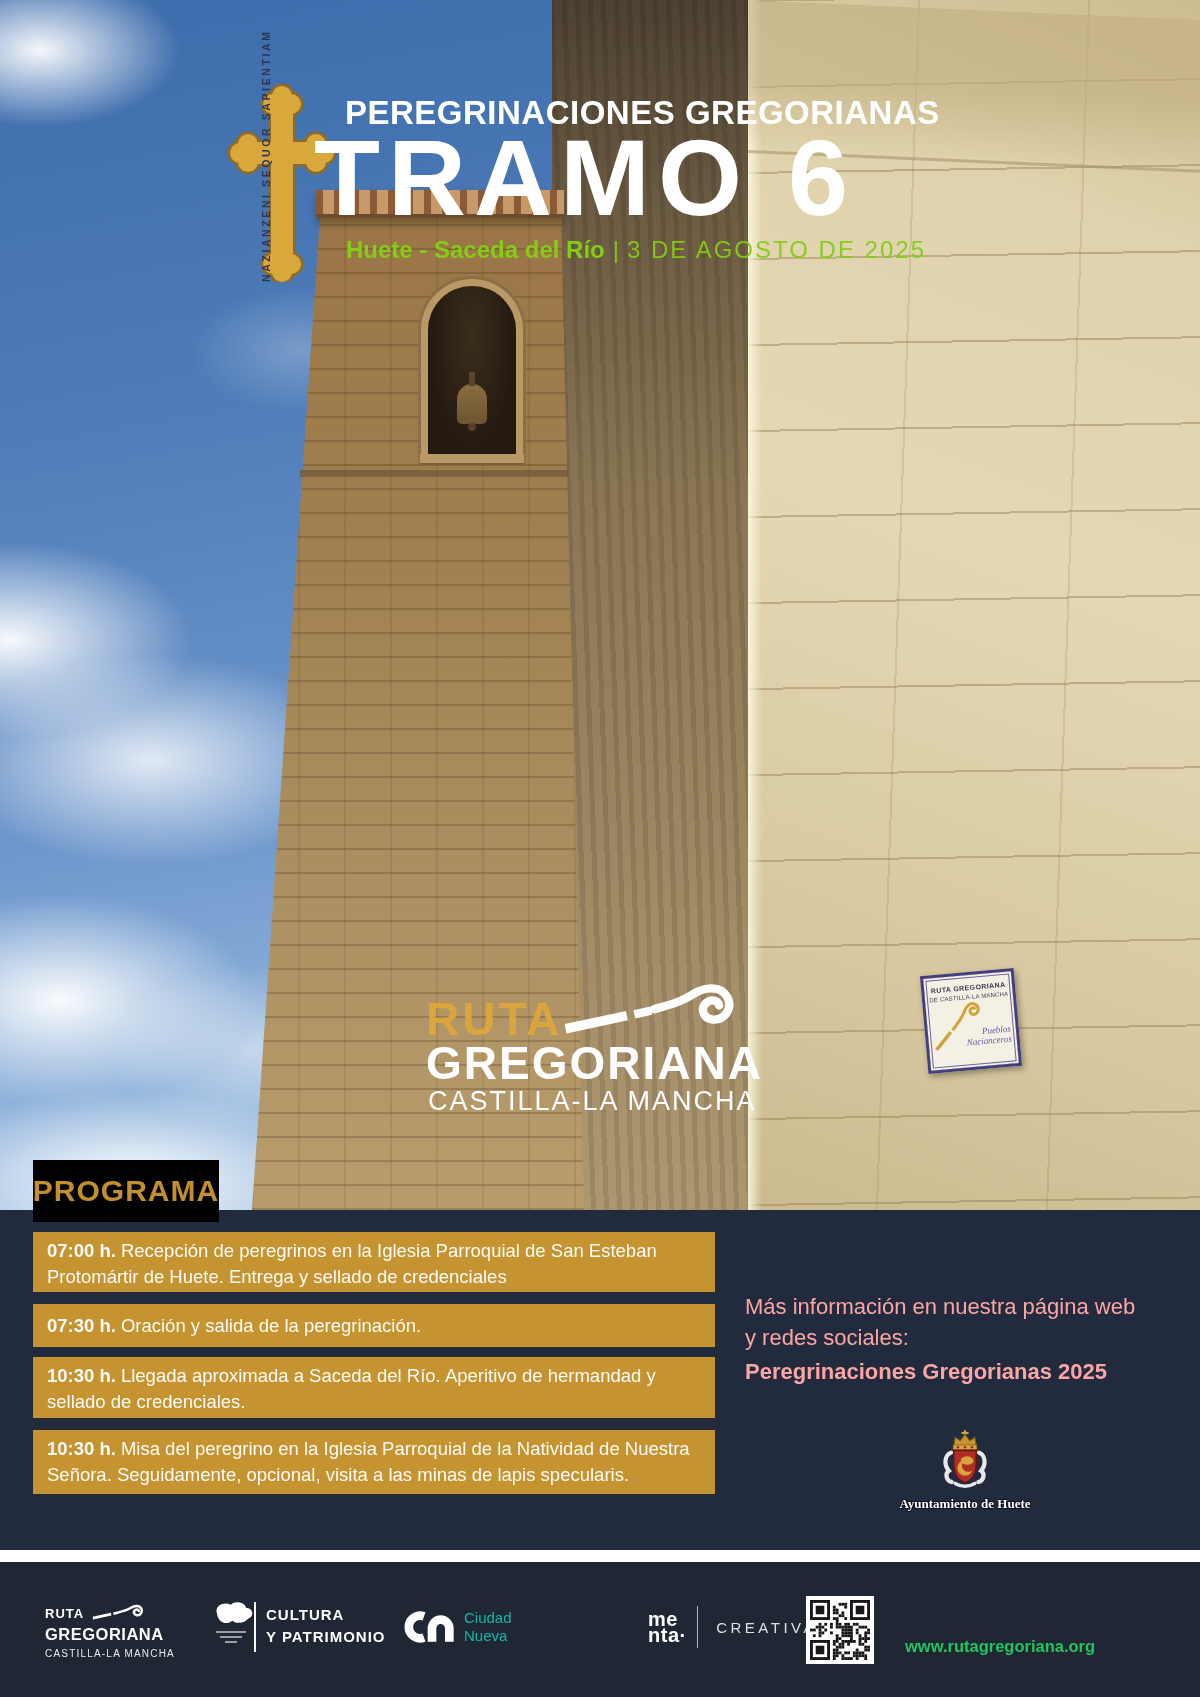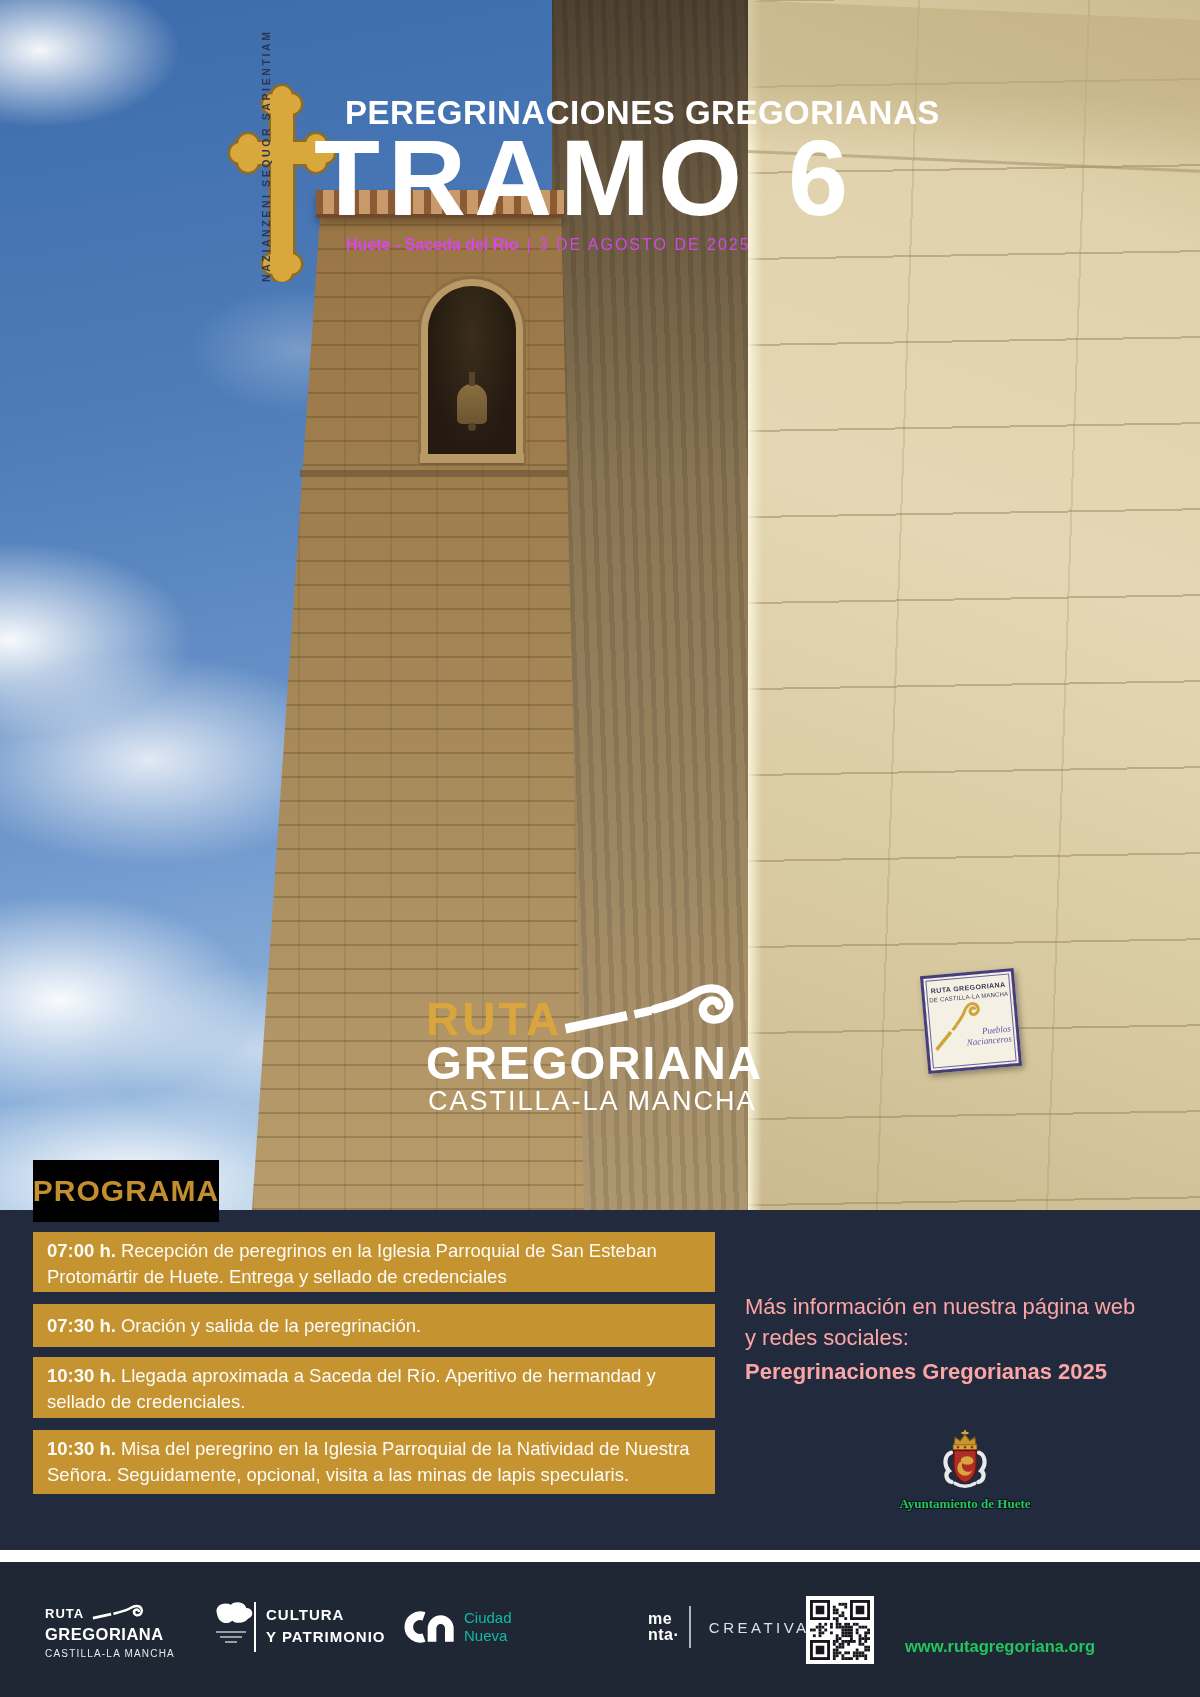--- a/index.html
+++ b/index.html
@@ -54,21 +54,21 @@
   .bell::after{content:"";position:absolute;left:50%;bottom:-7px;transform:translateX(-50%);
     width:8px;height:8px;border-radius:50%;background:#54412a;}
 
   
   .cross-svg{position:absolute;left:228px;top:84px;width:108px;height:198px;}
   .cross-motto{position:absolute;left:260px;top:94px;height:188px;
     writing-mode:vertical-rl;transform:rotate(180deg);
     font-size:10.5px;font-weight:bold;letter-spacing:2.6px;color:#2E3552;white-space:nowrap;}
   .kicker{position:absolute;left:345px;top:94px;font-size:33px;font-weight:bold;color:#fff;letter-spacing:.5px;}
   .title{position:absolute;left:314px;top:124px;font-size:108px;font-weight:bold;color:#ffffff;letter-spacing:8px;line-height:1;}
-  .subtitle{position:absolute;left:346px;top:236px;color:#d946ef;font-size:16px;white-space:nowrap;}
+  .subtitle{position:absolute;left:346px;top:236px;color:#84cc16;font-size:24px;white-space:nowrap;}
   .subtitle .route{font-weight:bold;}
   .subtitle .sep{margin:0 8px;font-weight:normal;opacity:.95;}
   .subtitle .date{font-weight:normal;letter-spacing:2px;opacity:.95;}
 
   
   .logo-ruta{position:absolute;left:426px;top:996px;font-size:46px;font-weight:bold;letter-spacing:3px;color:#D9A53C;line-height:1;}
   .logo-crozier{position:absolute;left:562px;top:972px;width:182px;height:80px;color:#fff;}
   .logo-greg{position:absolute;left:426px;top:1040px;font-size:46px;font-weight:bold;letter-spacing:2px;color:#fff;line-height:1;}
   .logo-region{position:absolute;left:428px;top:1088px;font-size:27px;letter-spacing:2px;color:#fff;line-height:1;}
 
@@ -93,42 +93,42 @@
   .bar1{top:1232px;height:60px;}
   .bar2{top:1304px;height:43px;padding-top:9px;}
   .bar3{top:1357px;height:61px;}
   .bar4{top:1430px;height:64px;}
   .info{position:absolute;left:745px;top:1291px;width:420px;color:#fca5a5;font-size:22px;line-height:31px;}
   .info .hl{font-weight:bold;margin-top:3px;}
 
   
   .crest{position:absolute;left:880px;top:1428px;width:170px;text-align:center;}
   .crest svg{display:block;margin:0 auto;}
-  .crest-label{margin-top:2px;font-family:"Liberation Serif",serif;font-weight:bold;font-size:13px;color:#22c55e;
+  .crest-label{margin-top:2px;font-family:"Liberation Serif",serif;font-weight:bold;font-size:13px;color:#ffffff;
     text-shadow:-1px -1px 0 #10131f,1px -1px 0 #10131f,-1px 1px 0 #10131f,1px 1px 0 #10131f;}
 
   
   .stripe{position:absolute;left:0;top:1550px;width:1200px;height:12px;background:#fff;}
   .footer{position:absolute;left:0;top:1562px;width:1200px;height:135px;background:#1F2735;}
   .f-ruta{position:absolute;left:45px;top:1601px;color:#fff;}
   .f-ruta-row1{display:flex;align-items:center;}
   .f-ruta-row1 span{font-size:13px;font-weight:bold;letter-spacing:1px;}
   .f-ruta-row1 svg{width:58px;height:24px;margin-left:6px;color:#fff;}
   .f-ruta-greg{font-size:16.5px;font-weight:bold;letter-spacing:.5px;margin-top:0px;}
   .f-ruta-region{font-size:10px;letter-spacing:1.2px;margin-top:4px;color:#E8EAEE;}
   .f-cultura{position:absolute;left:206px;top:1598px;}
   .f-cultura-blob{width:46px;height:30px;color:#fff;display:block;margin-left:4px;}
   .f-cultura-lines div{height:2px;background:rgba(255,255,255,.55);margin:3px auto 0 auto;}
   .f-cultura-div{position:absolute;left:254px;top:1602px;width:2px;height:50px;background:#fff;}
   .f-cultura-txt{position:absolute;left:266px;top:1604px;color:#fff;font-weight:bold;font-size:15px;letter-spacing:1px;line-height:22px;}
   .f-ciudad{position:absolute;left:400px;top:1606px;display:flex;align-items:center;color:#14b8a6;}
   .f-ciudad svg{width:56px;height:42px;color:#fff;}
   .f-ciudad-txt{margin-left:8px;font-size:15px;line-height:18px;}
   .f-menta{position:absolute;left:648px;top:1606px;display:flex;align-items:center;color:#fff;}
-  .f-menta-stack{font-size:16px;font-weight:bold;line-height:16px;letter-spacing:.5px;}
+  .f-menta-stack{font-size:20px;font-weight:bold;line-height:16px;letter-spacing:.5px;}
   .f-menta-div{width:1.5px;height:42px;background:rgba(255,255,255,.65);margin:0 10px;}
   .f-menta-right{font-size:15px;letter-spacing:3.5px;color:#DDE1E8;margin-left:8px;}
   .qr{position:absolute;left:806px;top:1596px;width:68px;height:68px;background:#fff;padding:4px;box-sizing:border-box;}
   .qr svg{width:100%;height:100%;display:block;}
   .f-url{position:absolute;left:905px;top:1621px;font-size:16.5px;font-weight:bold;color:#22c55e;margin-top:16px;}
 </style>
 </head>
 <body>
 
 <svg width="0" height="0" style="position:absolute" aria-hidden="true">

